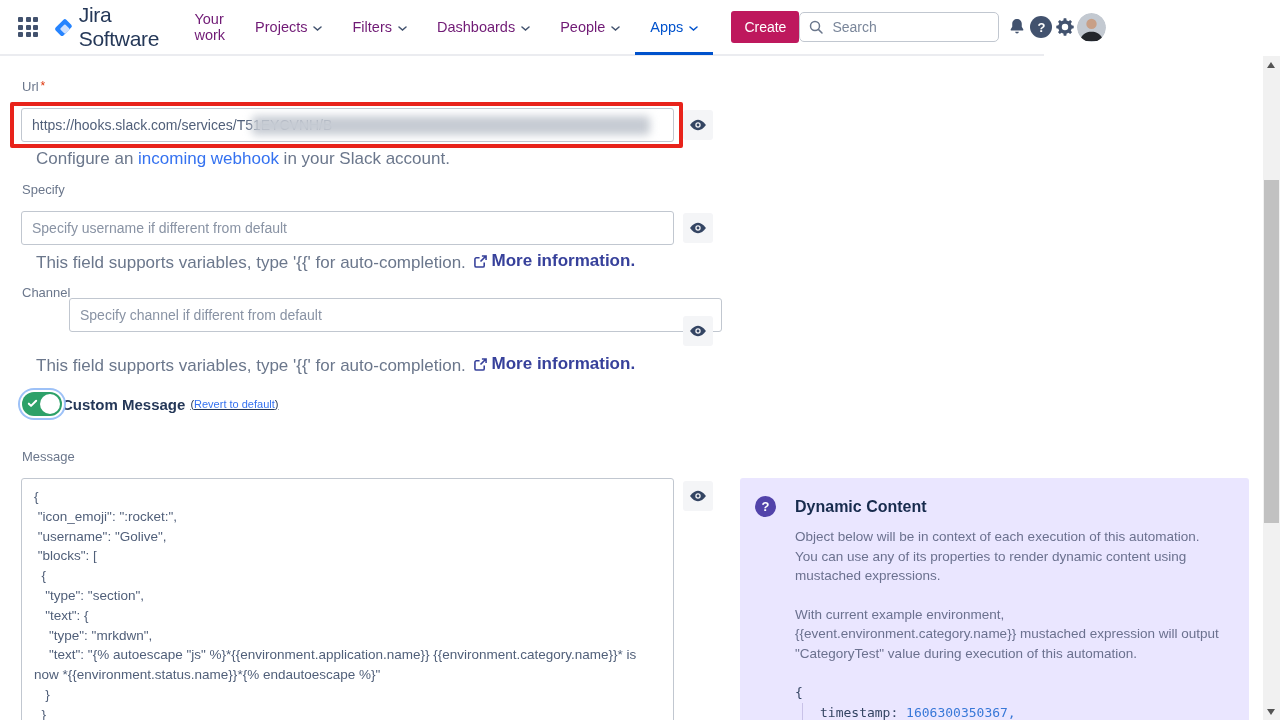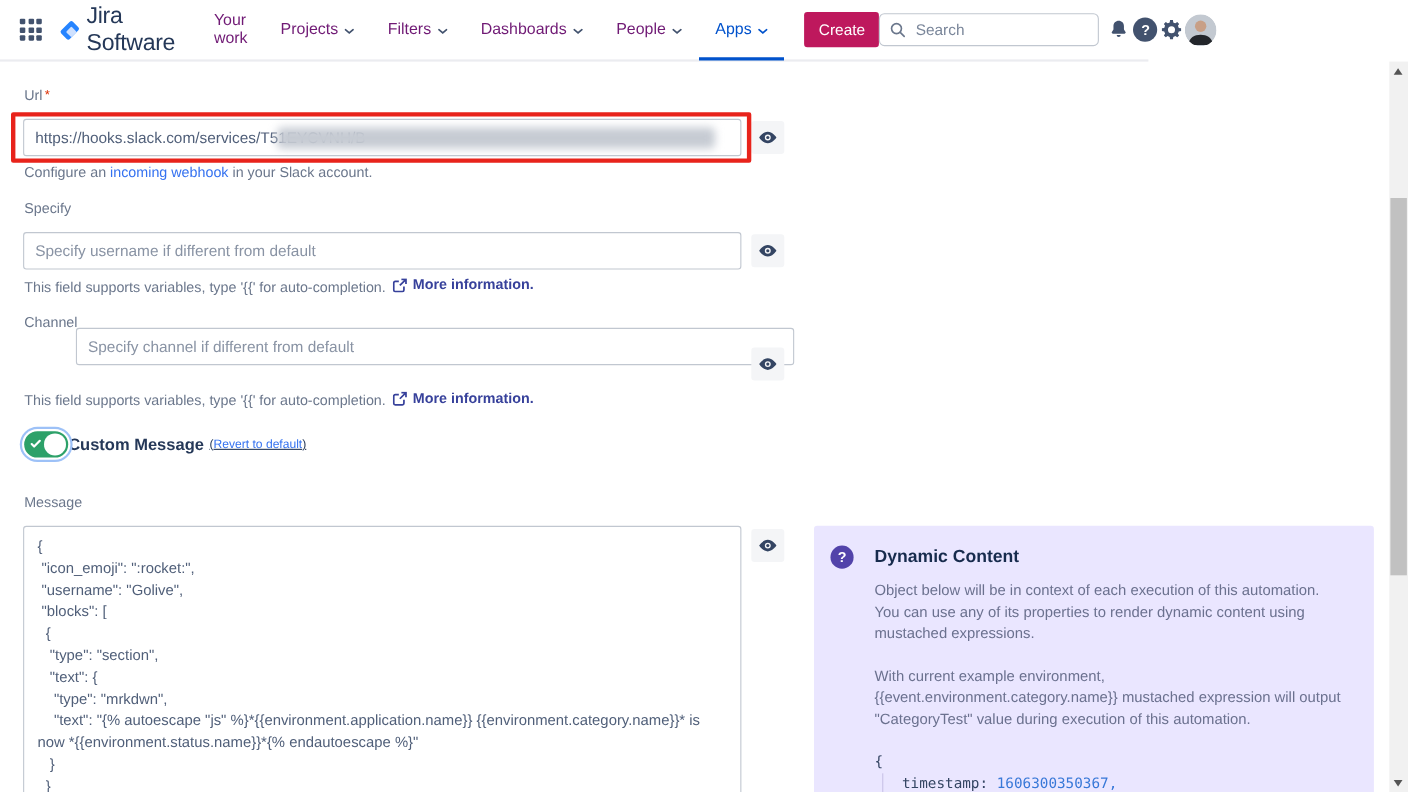--- a/index.html
+++ b/index.html
@@ -45,21 +45,21 @@
                border-radius:3px; padding:0 10px; font-size:14px; color:#505F79;
                font-family:inherit; background:#fff; outline:none; }
   .txt-input::placeholder { color:#8993A4; }
   .red-box { position:absolute; left:10px; top:102px; width:673px; height:46px;
              border:4px solid #E8231B; border-radius:2px; z-index:3; pointer-events:none; }
   .blur-strip { position:absolute; left:252px; top:116px; width:398px; height:19px;
                 background:#C6CBD3; filter:blur(4px); border-radius:4px; z-index:2; }
   .eye-btn { position:absolute; left:683px; width:30px; height:30px; background:#F4F5F7;
              border:none; border-radius:3px; color:#344563; display:flex; align-items:center;
              justify-content:center; cursor:pointer; }
-  .help-line { position:absolute; left:22px; font-size:13px; color:#6B778C; }
+  .help-line { position:absolute; left:36px; font-size:17px; color:#6B778C; }
   .help-line a, .inline-link { color:#3572F0; text-decoration:none; cursor:pointer; }
   .more-info { color:#37419B; font-weight:bold; display:inline-flex; align-items:center; gap:4px; cursor:pointer; }
   .more-info svg { margin:0 1px -1px 3px; }
 
   .toggle-row { position:absolute; left:22px; top:392px; display:flex; align-items:center; }
   .toggle { width:40px; height:24px; border-radius:12px; background:#2DA169; position:relative;
             box-shadow:0 0 0 2px #fff, 0 0 0 4px #9DC1F7; cursor:pointer; flex:0 0 auto; }
   .toggle .knob { position:absolute; right:2px; top:2px; width:20px; height:20px;
                   background:#fff; border-radius:50%; }
   .toggle svg { position:absolute; left:5px; top:6px; }

